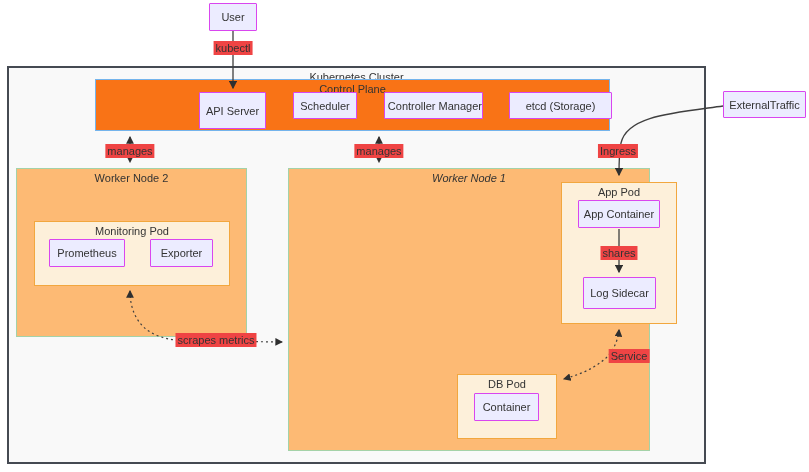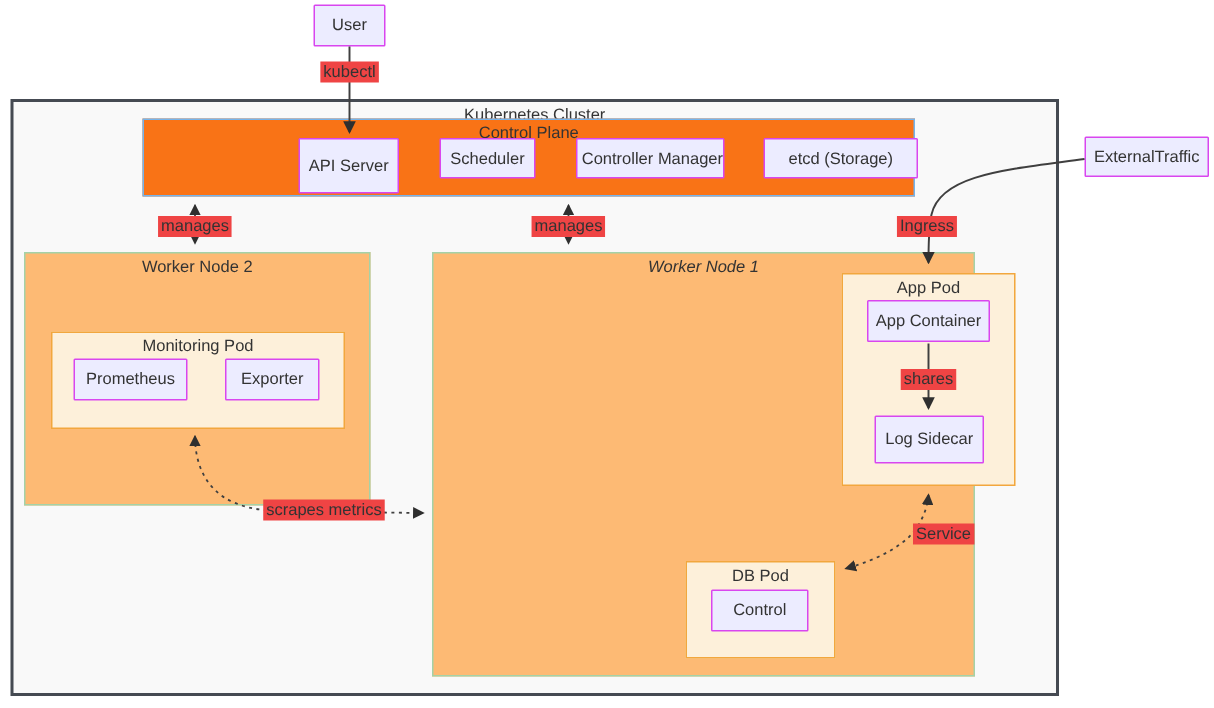--- a/index.html
+++ b/index.html
@@ -123,21 +123,21 @@
     <span>App Container</span>
   </div>
   <div class="abs node" style="left:583px;top:277px;width:73px;height:32px;">
     <span>Log Sidecar</span>
   </div>
 
   <div class="abs pod" style="left:457px;top:374px;width:100px;height:65px;">
     <div class="container-title">DB Pod</div>
   </div>
   <div class="abs node" style="left:474px;top:393px;width:65px;height:28px;">
-    <span>Control</span>
+    <span>Container</span>
   </div>
 
   <svg class="edges" width="809" height="472" viewBox="0 0 809 472">
     <defs>
       <marker id="arrow" viewBox="0 0 10 10" refX="8.5" refY="5" markerWidth="6.5" markerHeight="6.5" orient="auto-start-reverse">
         <path d="M0,0 L10,5 L0,10 z" fill="#2f2f2f"></path>
       </marker>
     </defs>
 
     <path d="M233,31 L233,88" stroke="#3f3f3f" stroke-width="1.3" fill="none" marker-end="url(#arrow)"></path>

